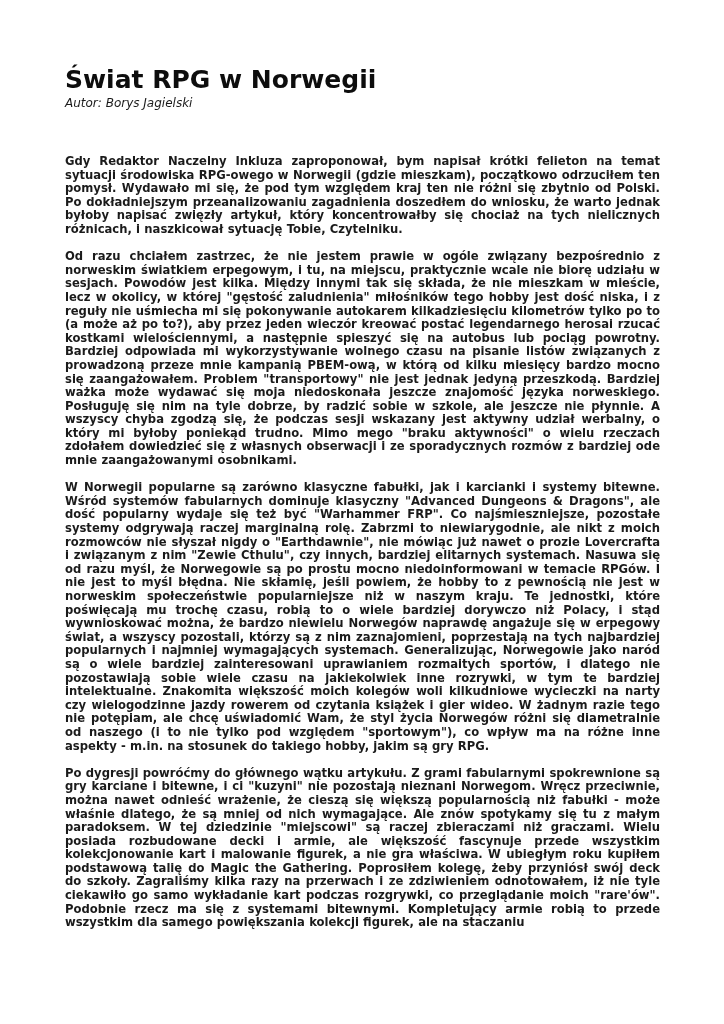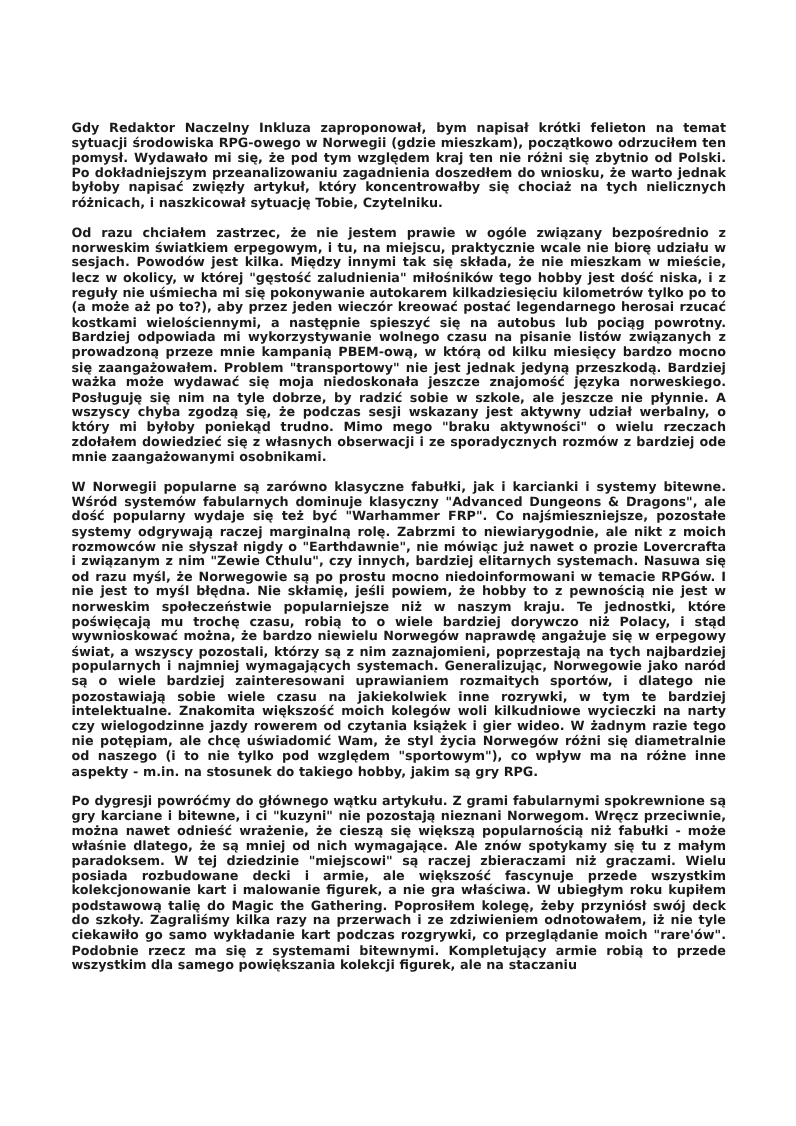--- a/index.html
+++ b/index.html
@@ -43,20 +43,22 @@
     text-align: justify;
     word-spacing: 0.2px;
     color: #1b1b1b;
     font-weight: bold;
   }
 </style>
 </head>
 <body>
 
 <div class="page">
+  <h1 class="doc-title">Świat RPG w Norwegii</h1>
+  <p class="doc-author">Autor: Borys Jagielski</p>
 
   <div class="doc-body">
     <p>Gdy Redaktor Naczelny Inkluza zaproponował, bym napisał krótki felieton na temat sytuacji środowiska RPG-owego w Norwegii (gdzie mieszkam), początkowo odrzuciłem ten pomysł. Wydawało mi się, że pod tym względem kraj ten nie różni się zbytnio od Polski. Po dokładniejszym przeanalizowaniu zagadnienia doszedłem do wniosku, że warto jednak byłoby napisać zwięzły artykuł, który koncentrowałby się chociaż na tych nielicznych różnicach, i naszkicował sytuację Tobie, Czytelniku.</p>
     <p>Od razu chciałem zastrzec, że nie jestem prawie w ogóle związany bezpośrednio z norweskim światkiem erpegowym, i tu, na miejscu, praktycznie wcale nie biorę udziału w sesjach. Powodów jest kilka. Między innymi tak się składa, że nie mieszkam w mieście, lecz w okolicy, w której "gęstość zaludnienia" miłośników tego hobby jest dość niska, i z reguły nie uśmiecha mi się pokonywanie autokarem kilkadziesięciu kilometrów tylko po to (a może aż po to?), aby przez jeden wieczór kreować postać legendarnego herosai rzucać kostkami wielościennymi, a następnie spieszyć się na autobus lub pociąg powrotny. Bardziej odpowiada mi wykorzystywanie wolnego czasu na pisanie listów związanych z prowadzoną przeze mnie kampanią PBEM-ową, w którą od kilku miesięcy bardzo mocno się zaangażowałem. Problem "transportowy" nie jest jednak jedyną przeszkodą. Bardziej ważka może wydawać się moja niedoskonała jeszcze znajomość języka norweskiego. Posługuję się nim na tyle dobrze, by radzić sobie w szkole, ale jeszcze nie płynnie. A wszyscy chyba zgodzą się, że podczas sesji wskazany jest aktywny udział werbalny, o który mi byłoby poniekąd trudno. Mimo mego "braku aktywności" o wielu rzeczach zdołałem dowiedzieć się z własnych obserwacji i ze sporadycznych rozmów z bardziej ode mnie zaangażowanymi osobnikami.</p>
     <p>W Norwegii popularne są zarówno klasyczne fabułki, jak i karcianki i systemy bitewne. Wśród systemów fabularnych dominuje klasyczny "Advanced Dungeons &amp; Dragons", ale dość popularny wydaje się też być "Warhammer FRP". Co najśmieszniejsze, pozostałe systemy odgrywają raczej marginalną rolę. Zabrzmi to niewiarygodnie, ale nikt z moich rozmowców nie słyszał nigdy o "Earthdawnie", nie mówiąc już nawet o prozie Lovercrafta i związanym z nim "Zewie Cthulu", czy innych, bardziej elitarnych systemach. Nasuwa się od razu myśl, że Norwegowie są po prostu mocno niedoinformowani w temacie RPGów. I nie jest to myśl błędna. Nie skłamię, jeśli powiem, że hobby to z pewnością nie jest w norweskim społeczeństwie popularniejsze niż w naszym kraju. Te jednostki, które poświęcają mu trochę czasu, robią to o wiele bardziej dorywczo niż Polacy, i stąd wywnioskować można, że bardzo niewielu Norwegów naprawdę angażuje się w erpegowy świat, a wszyscy pozostali, którzy są z nim zaznajomieni, poprzestają na tych najbardziej popularnych i najmniej wymagających systemach. Generalizując, Norwegowie jako naród są o wiele bardziej zainteresowani uprawianiem rozmaitych sportów, i dlatego nie pozostawiają sobie wiele czasu na jakiekolwiek inne rozrywki, w tym te bardziej intelektualne. Znakomita większość moich kolegów woli kilkudniowe wycieczki na narty czy wielogodzinne jazdy rowerem od czytania książek i gier wideo. W żadnym razie tego nie potępiam, ale chcę uświadomić Wam, że styl życia Norwegów różni się diametralnie od naszego (i to nie tylko pod względem "sportowym"), co wpływ ma na różne inne aspekty - m.in. na stosunek do takiego hobby, jakim są gry RPG.</p>
     <p>Po dygresji powróćmy do głównego wątku artykułu. Z grami fabularnymi spokrewnione są gry karciane i bitewne, i ci "kuzyni" nie pozostają nieznani Norwegom. Wręcz przeciwnie, można nawet odnieść wrażenie, że cieszą się większą popularnością niż fabułki - może właśnie dlatego, że są mniej od nich wymagające. Ale znów spotykamy się tu z małym paradoksem. W tej dziedzinie "miejscowi" są raczej zbieraczami niż graczami. Wielu posiada rozbudowane decki i armie, ale większość fascynuje przede wszystkim kolekcjonowanie kart i malowanie figurek, a nie gra właściwa. W ubiegłym roku kupiłem podstawową talię do Magic the Gathering. Poprosiłem kolegę, żeby przyniósł swój deck do szkoły. Zagraliśmy kilka razy na przerwach i ze zdziwieniem odnotowałem, iż nie tyle ciekawiło go samo wykładanie kart podczas rozgrywki, co przeglądanie moich "rare'ów". Podobnie rzecz ma się z systemami bitewnymi. Kompletujący armie robią to przede wszystkim dla samego powiększania kolekcji figurek, ale na staczaniu</p>
   </div>
 </div>
 
 </body></html>

